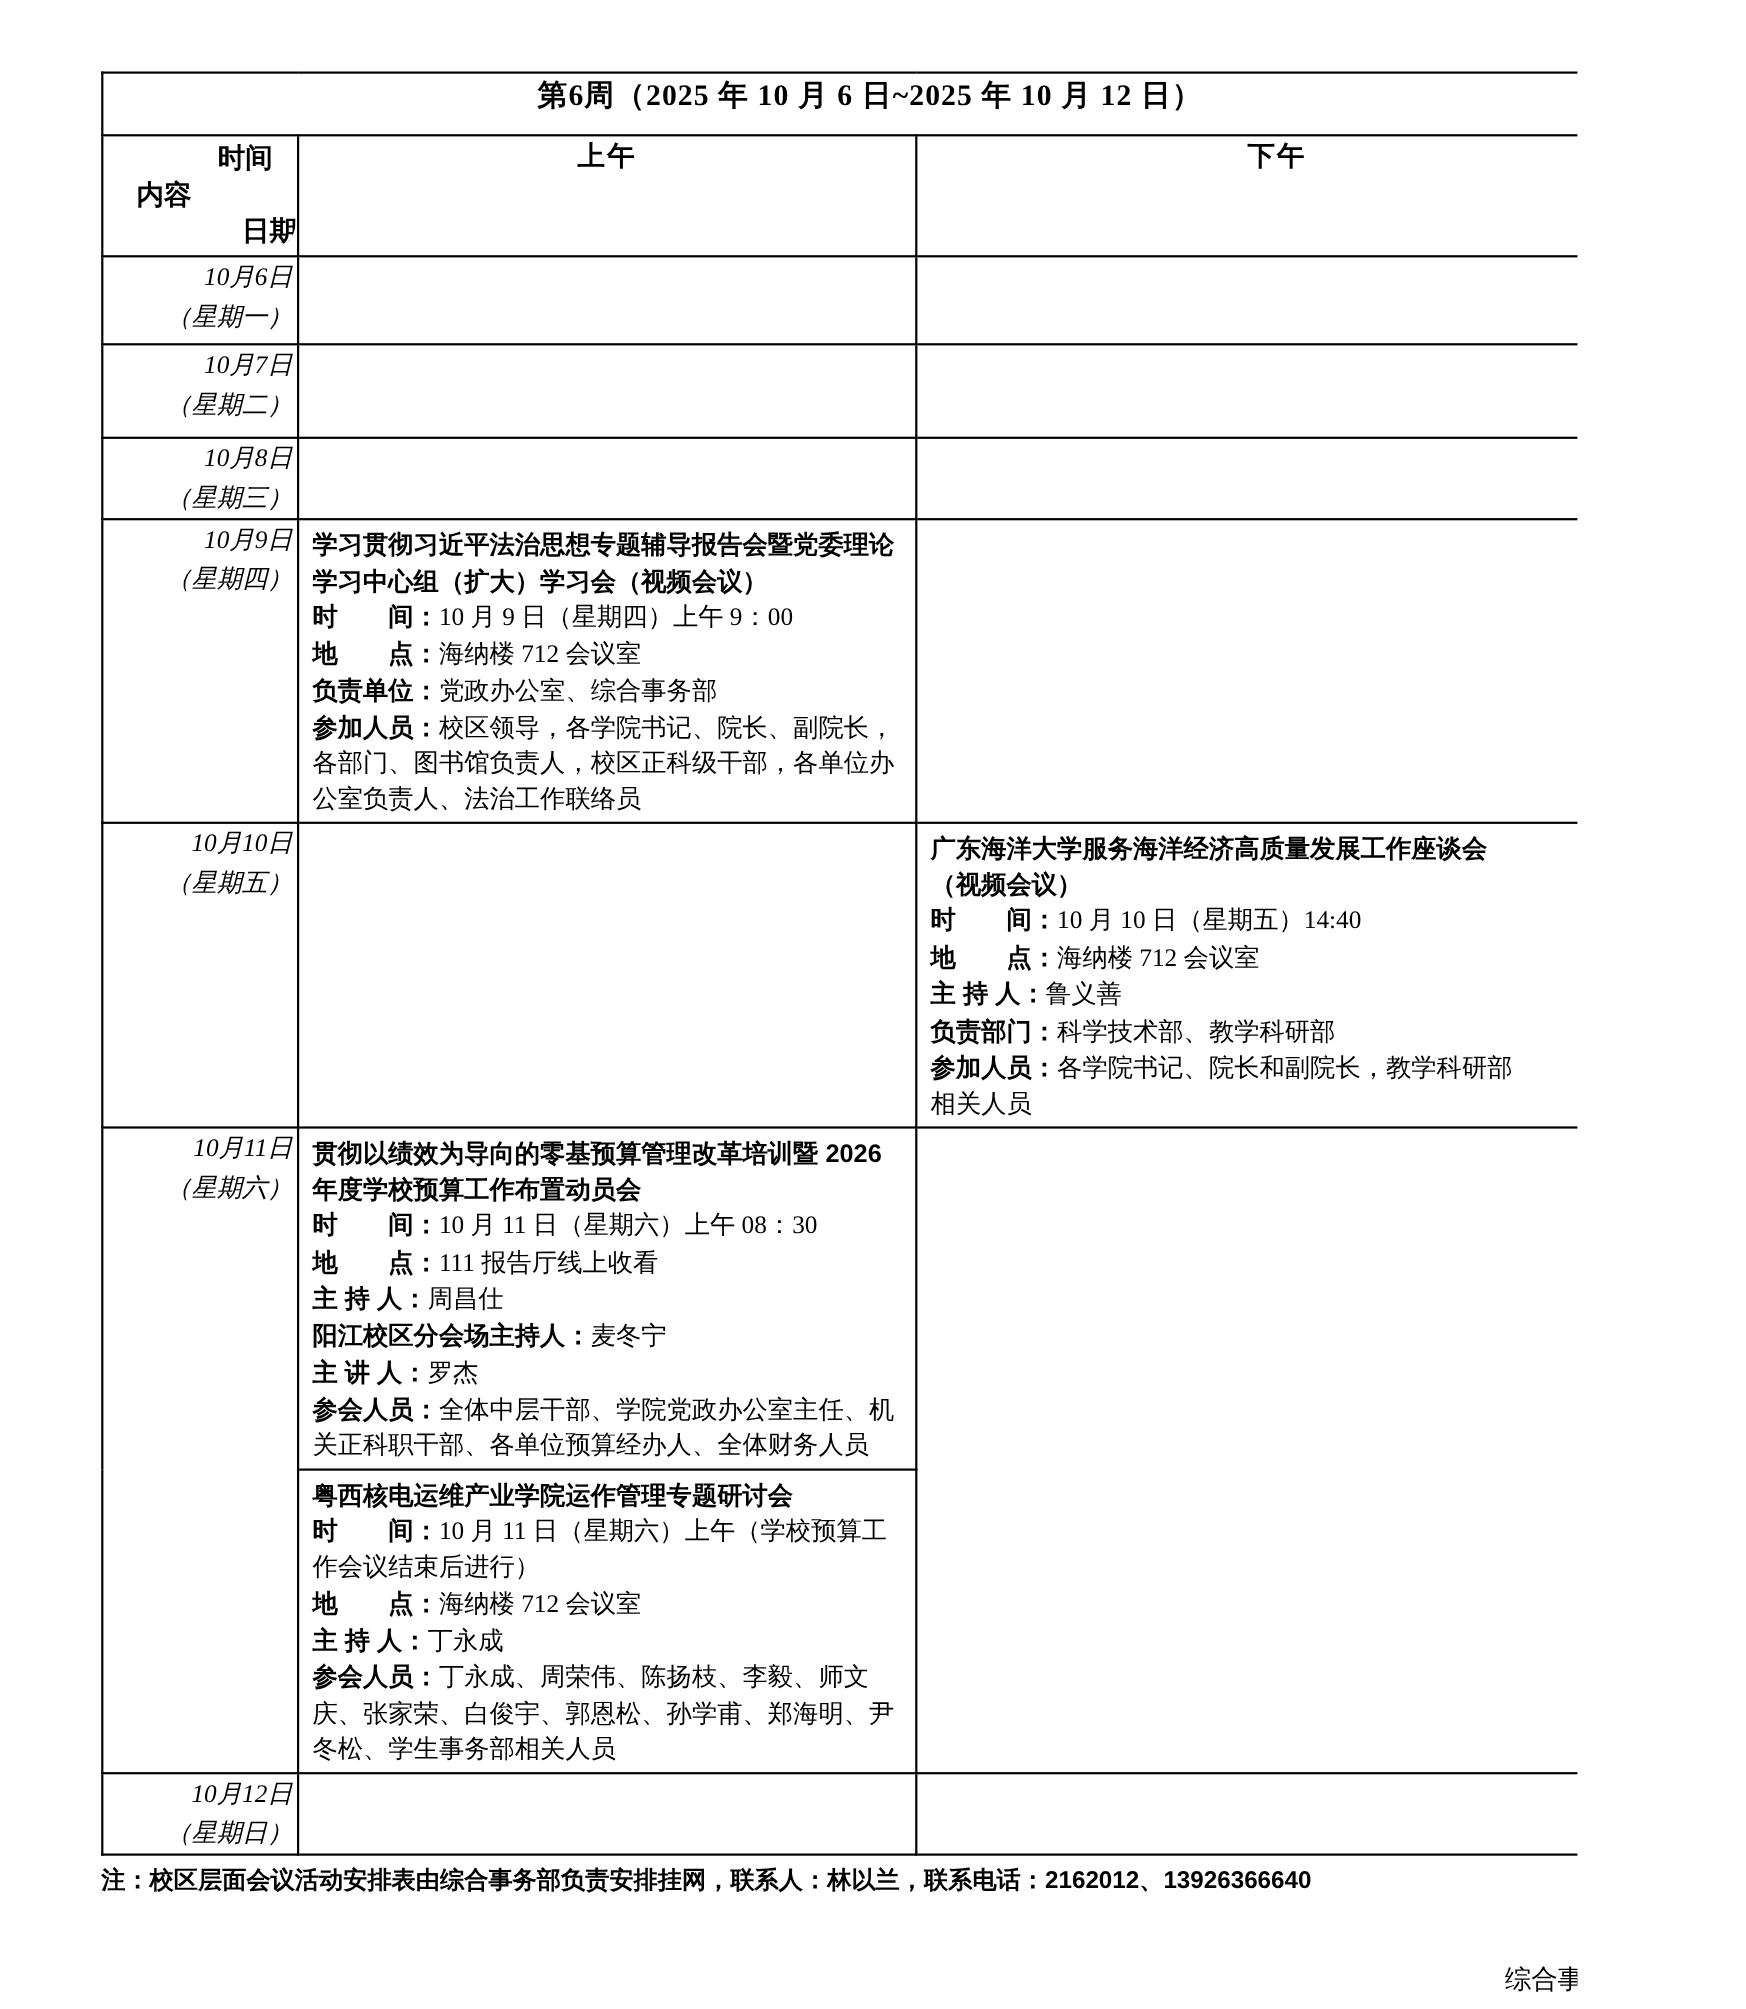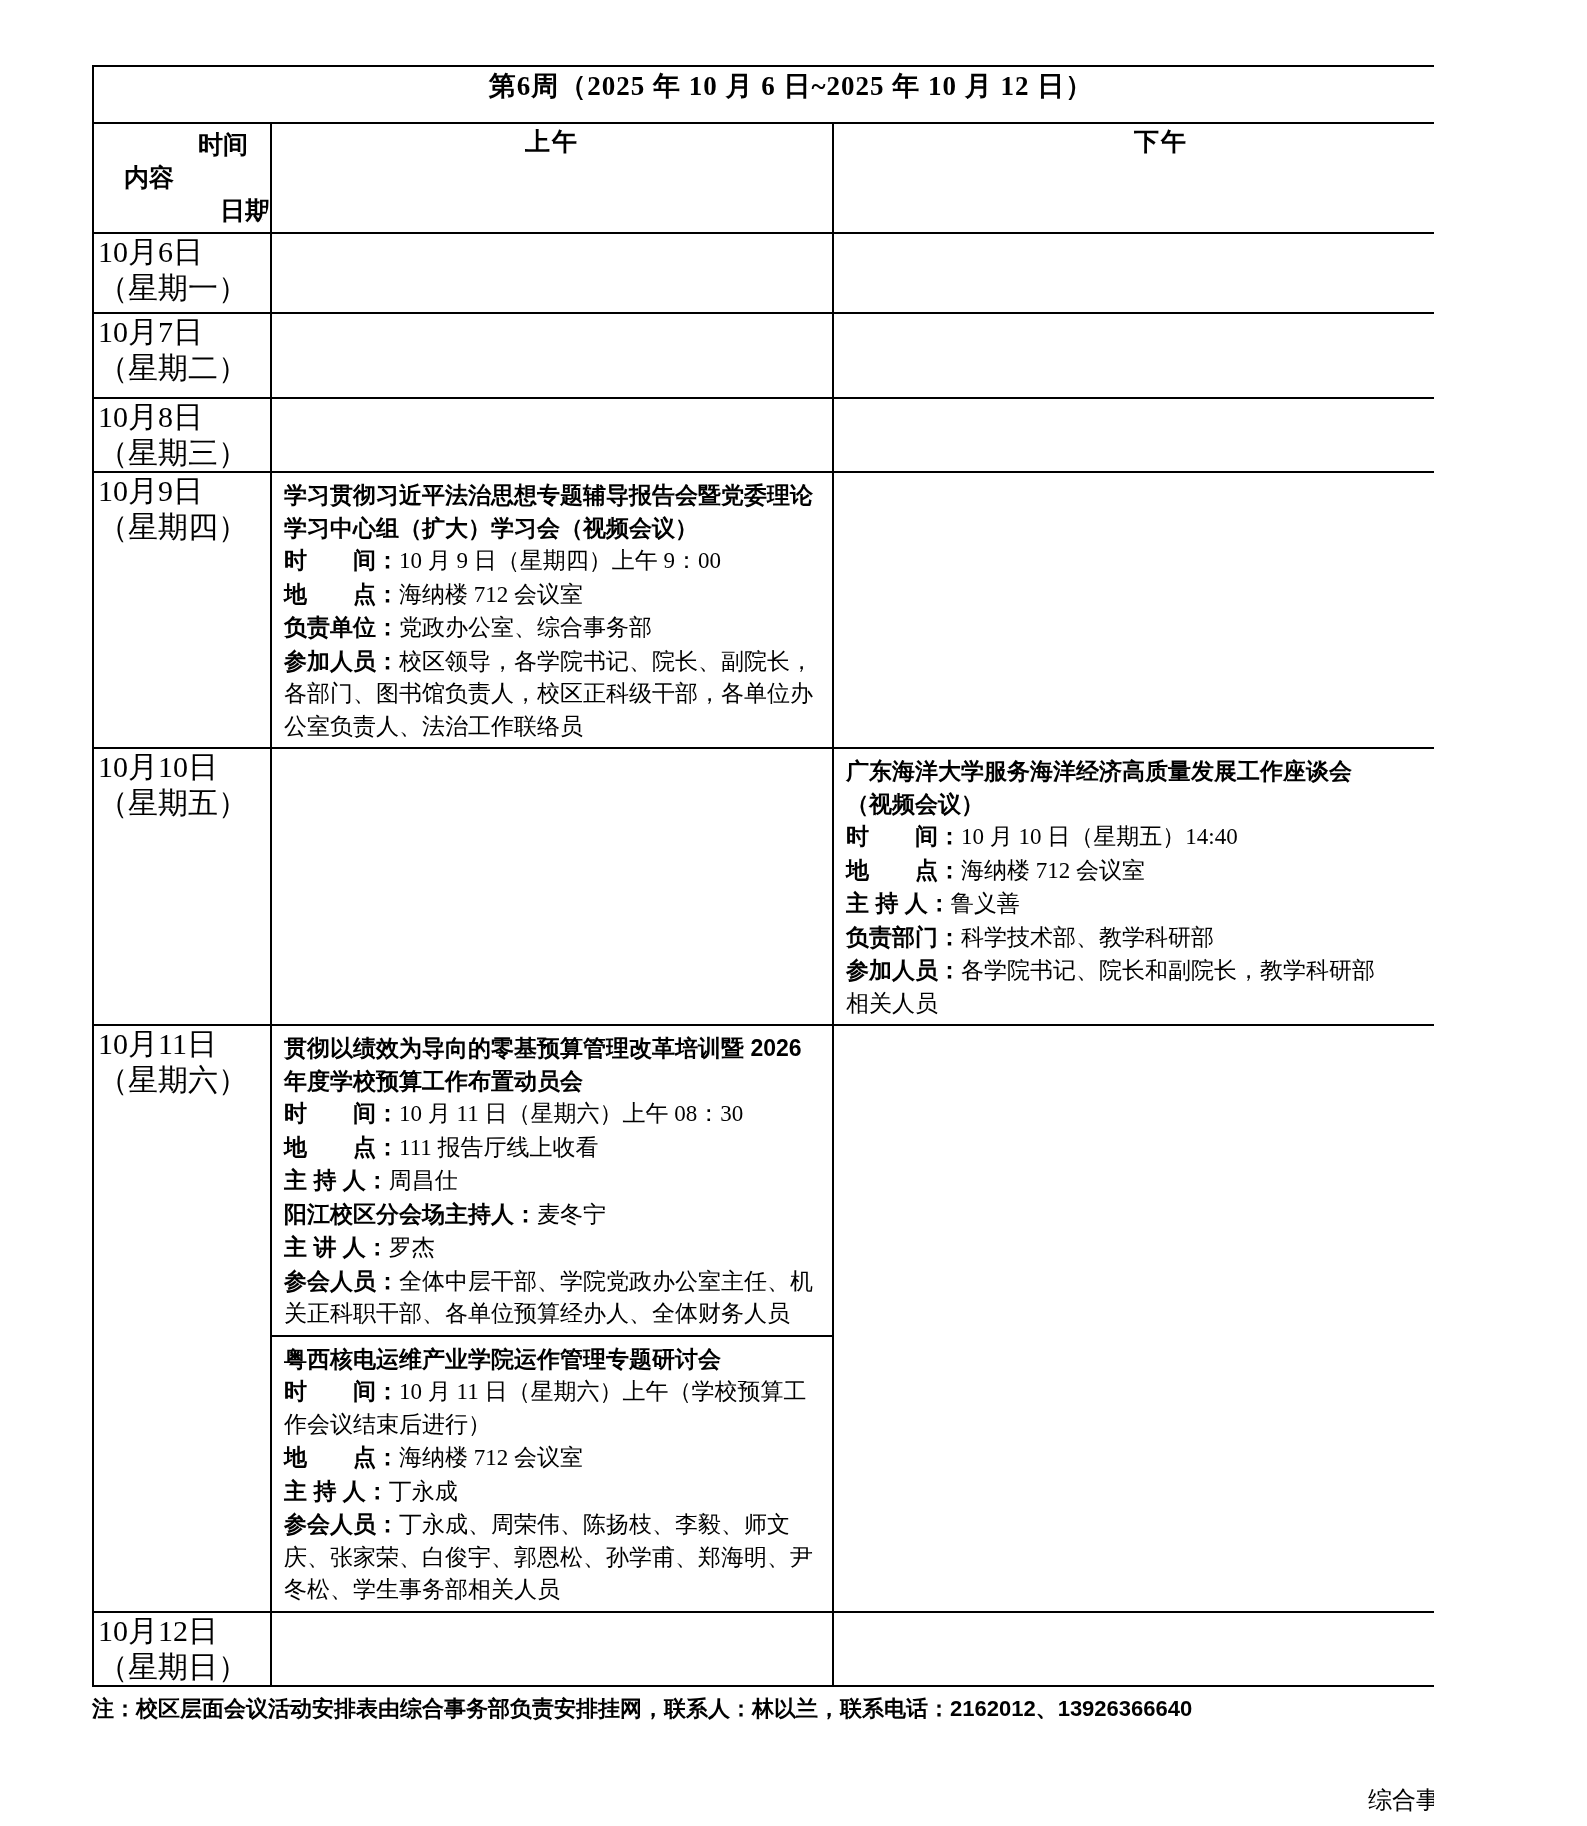--- a/index.html
+++ b/index.html
@@ -63,23 +63,24 @@
 
   td.col-head {
     vertical-align: middle;
     text-align: center;
     font-weight: bold;
     font-size: 25px;
     letter-spacing: 2px;
   }
   td.date-cell {
     vertical-align: middle;
-    text-align: left;
-    font-size: 30px;
+    text-align: right;
+    font-size: 23px;
     padding: 0 4px;
+    font-style: italic;
   }
   .date-line { line-height: 36px; }
 
   td.content-cell {
     font-size: 23px;
     line-height: 32.5px;
     padding: 6px 10px 4px 12px;
     text-align: left;
   }
   td.content-cell.pm { padding-right: 96px; }

